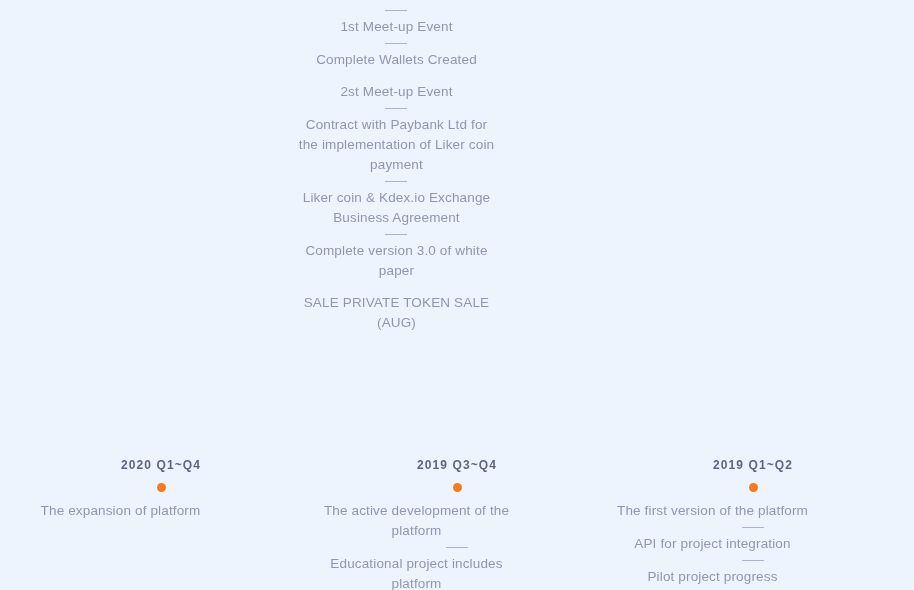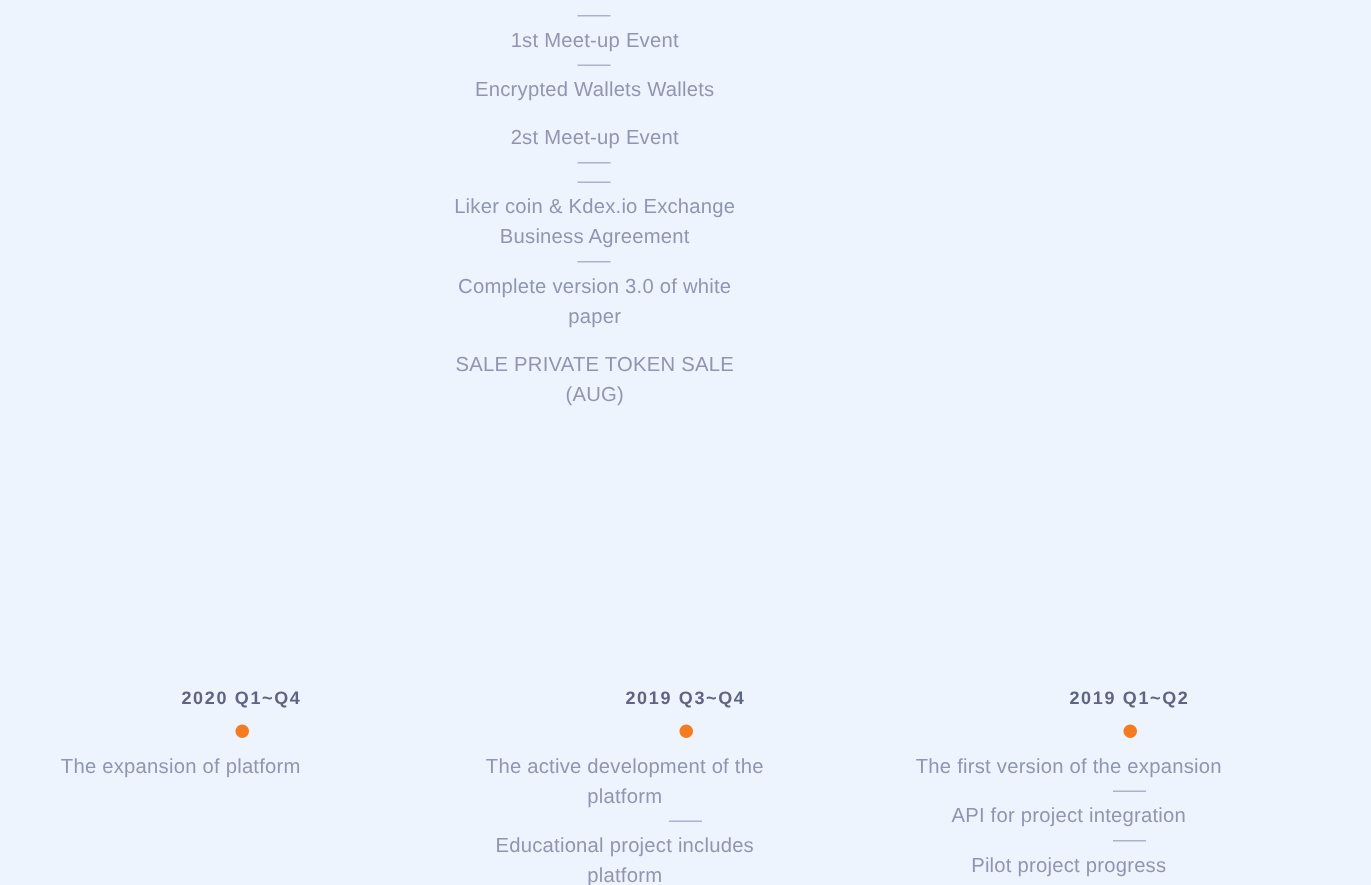--- a/index.html
+++ b/index.html
@@ -139,24 +139,25 @@
 <div class="roadmap">
 
   <div class="upper-row">
     <div class="col col-upper"></div>
     <div class="col col-upper">
       <div class="upper-inner" id="upper-entries">
           <div class="entry upper-entry">Coin</div>
           <div class="dash"></div>
           <div class="entry upper-entry">1st Meet-up Event</div>
           <div class="dash"></div>
-          <div class="entry upper-entry">Encrypted Wallets Wallets</div>
+          <div class="entry upper-entry">Complete Wallets Created</div>
           <div class="gap"></div>
           <div class="entry upper-entry">2st Meet-up Event</div>
           <div class="dash"></div>
+          <div class="entry upper-entry">Contract with Paybank Ltd for the implementation of Liker coin payment</div>
           <div class="dash"></div>
           <div class="entry upper-entry">Liker coin &amp; Kdex.io Exchange Business Agreement</div>
           <div class="dash"></div>
           <div class="entry upper-entry">Complete version 3.0 of white paper</div>
           <div class="gap"></div>
           <div class="entry upper-entry">SALE PRIVATE TOKEN SALE (AUG)</div>
         </div>
     </div>
     <div class="col col-upper"></div>
   </div>
@@ -181,21 +182,21 @@
           <div class="dash"></div>
           <div class="entry lower-entry">Educational project includes platform</div>
         </div>
       </div>
       <div class="col-lower">
         <div class="period">2019 Q1~Q2</div>
         <div class="dot-wrap">
           <span class="dot"></span>
         </div>
         <div class="lower-entries">
-          <div class="entry lower-entry">The first version of the expansion</div>
+          <div class="entry lower-entry">The first version of the platform</div>
           <div class="dash"></div>
           <div class="entry lower-entry">API for project integration</div>
           <div class="dash"></div>
           <div class="entry lower-entry">Pilot project progress</div>
         </div>
       </div>
     </div>
 
 </div>
 

